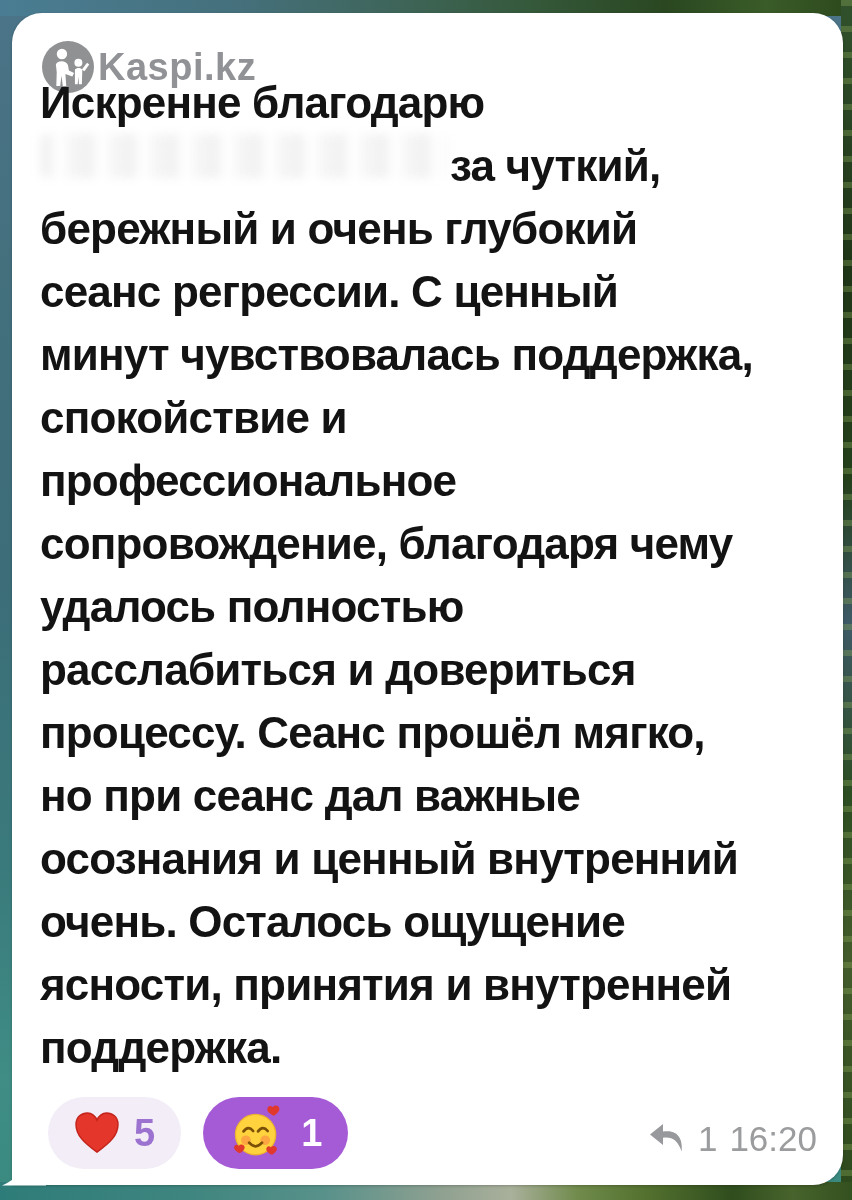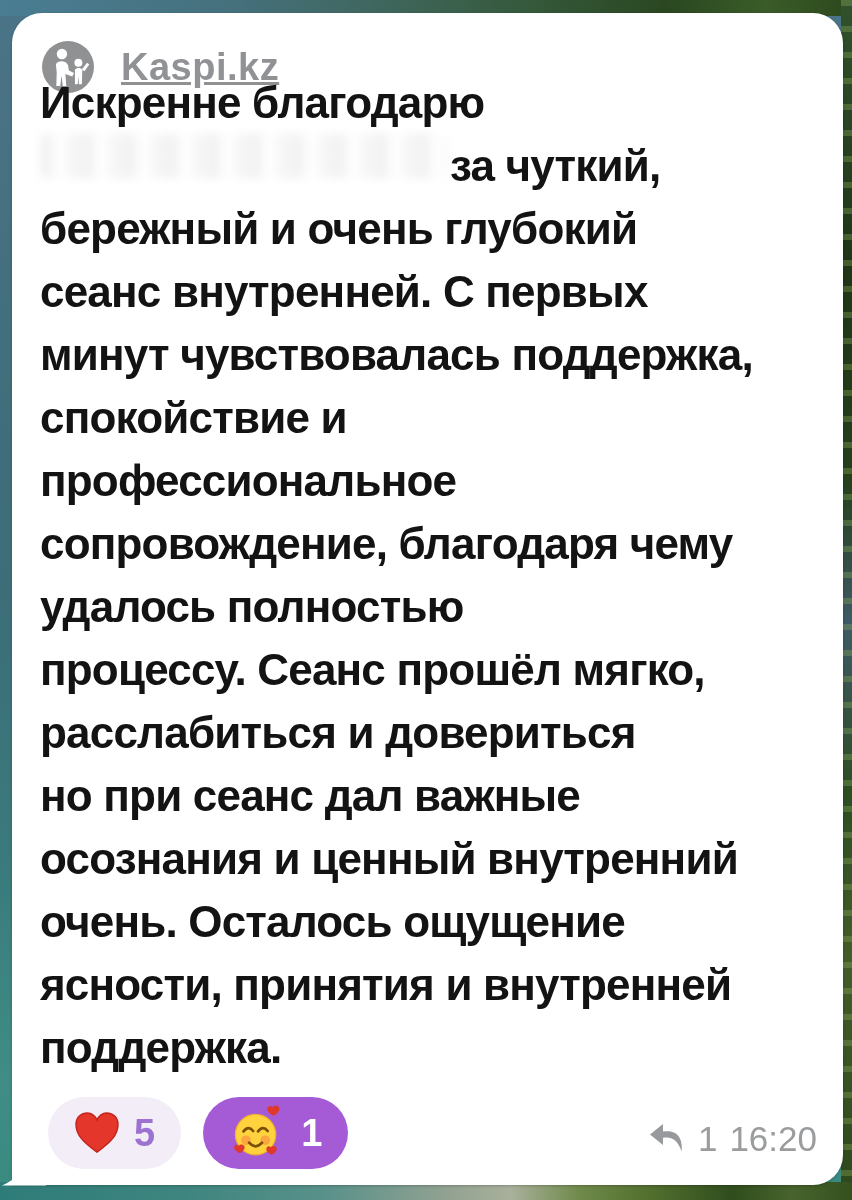--- a/index.html
+++ b/index.html
@@ -65,24 +65,23 @@
     display: block;
   }
 
   
   .brand {
     position: absolute;
     left: 30px;
     top: 28px;
     display: flex;
     align-items: center;
-    gap: 27px;
+    gap: 4px;
     color: #8f9193;
     z-index: 1;
-    text-decoration: underline;
   }
   .brand-icon { width: 52px; height: 52px; display: block; }
   .brand-label {
     font-size: 38px;
     font-weight: 700;
     letter-spacing: 0.5px;
     color: #909295;
   }
 
   
@@ -182,42 +181,42 @@
         <span>Искренне благодарю</span>
       </div>
     <div class="line">
       <span class="redacted"></span>
       <span>за чуткий,</span>
     </div>
     <div class="line">
         <span>бережный и очень глубокий</span>
       </div>
     <div class="line">
-        <span>сеанс внутренней. С первых</span>
+        <span>сеанс регрессии. С ценный</span>
       </div>
     <div class="line">
         <span>минут чувствовалась поддержка,</span>
       </div>
     <div class="line">
         <span>спокойствие и</span>
       </div>
     <div class="line">
         <span>профессиональное</span>
       </div>
     <div class="line">
         <span>сопровождение, благодаря чему</span>
       </div>
     <div class="line">
         <span>удалось полностью</span>
       </div>
     <div class="line">
+        <span>расслабиться и довериться</span>
+      </div>
+    <div class="line">
         <span>процессу. Сеанс прошёл мягко,</span>
-      </div>
-    <div class="line">
-        <span>расслабиться и довериться</span>
       </div>
     <div class="line">
         <span>но при сеанс дал важные</span>
       </div>
     <div class="line">
         <span>осознания и ценный внутренний</span>
       </div>
     <div class="line">
         <span>очень. Осталось ощущение</span>
       </div>

